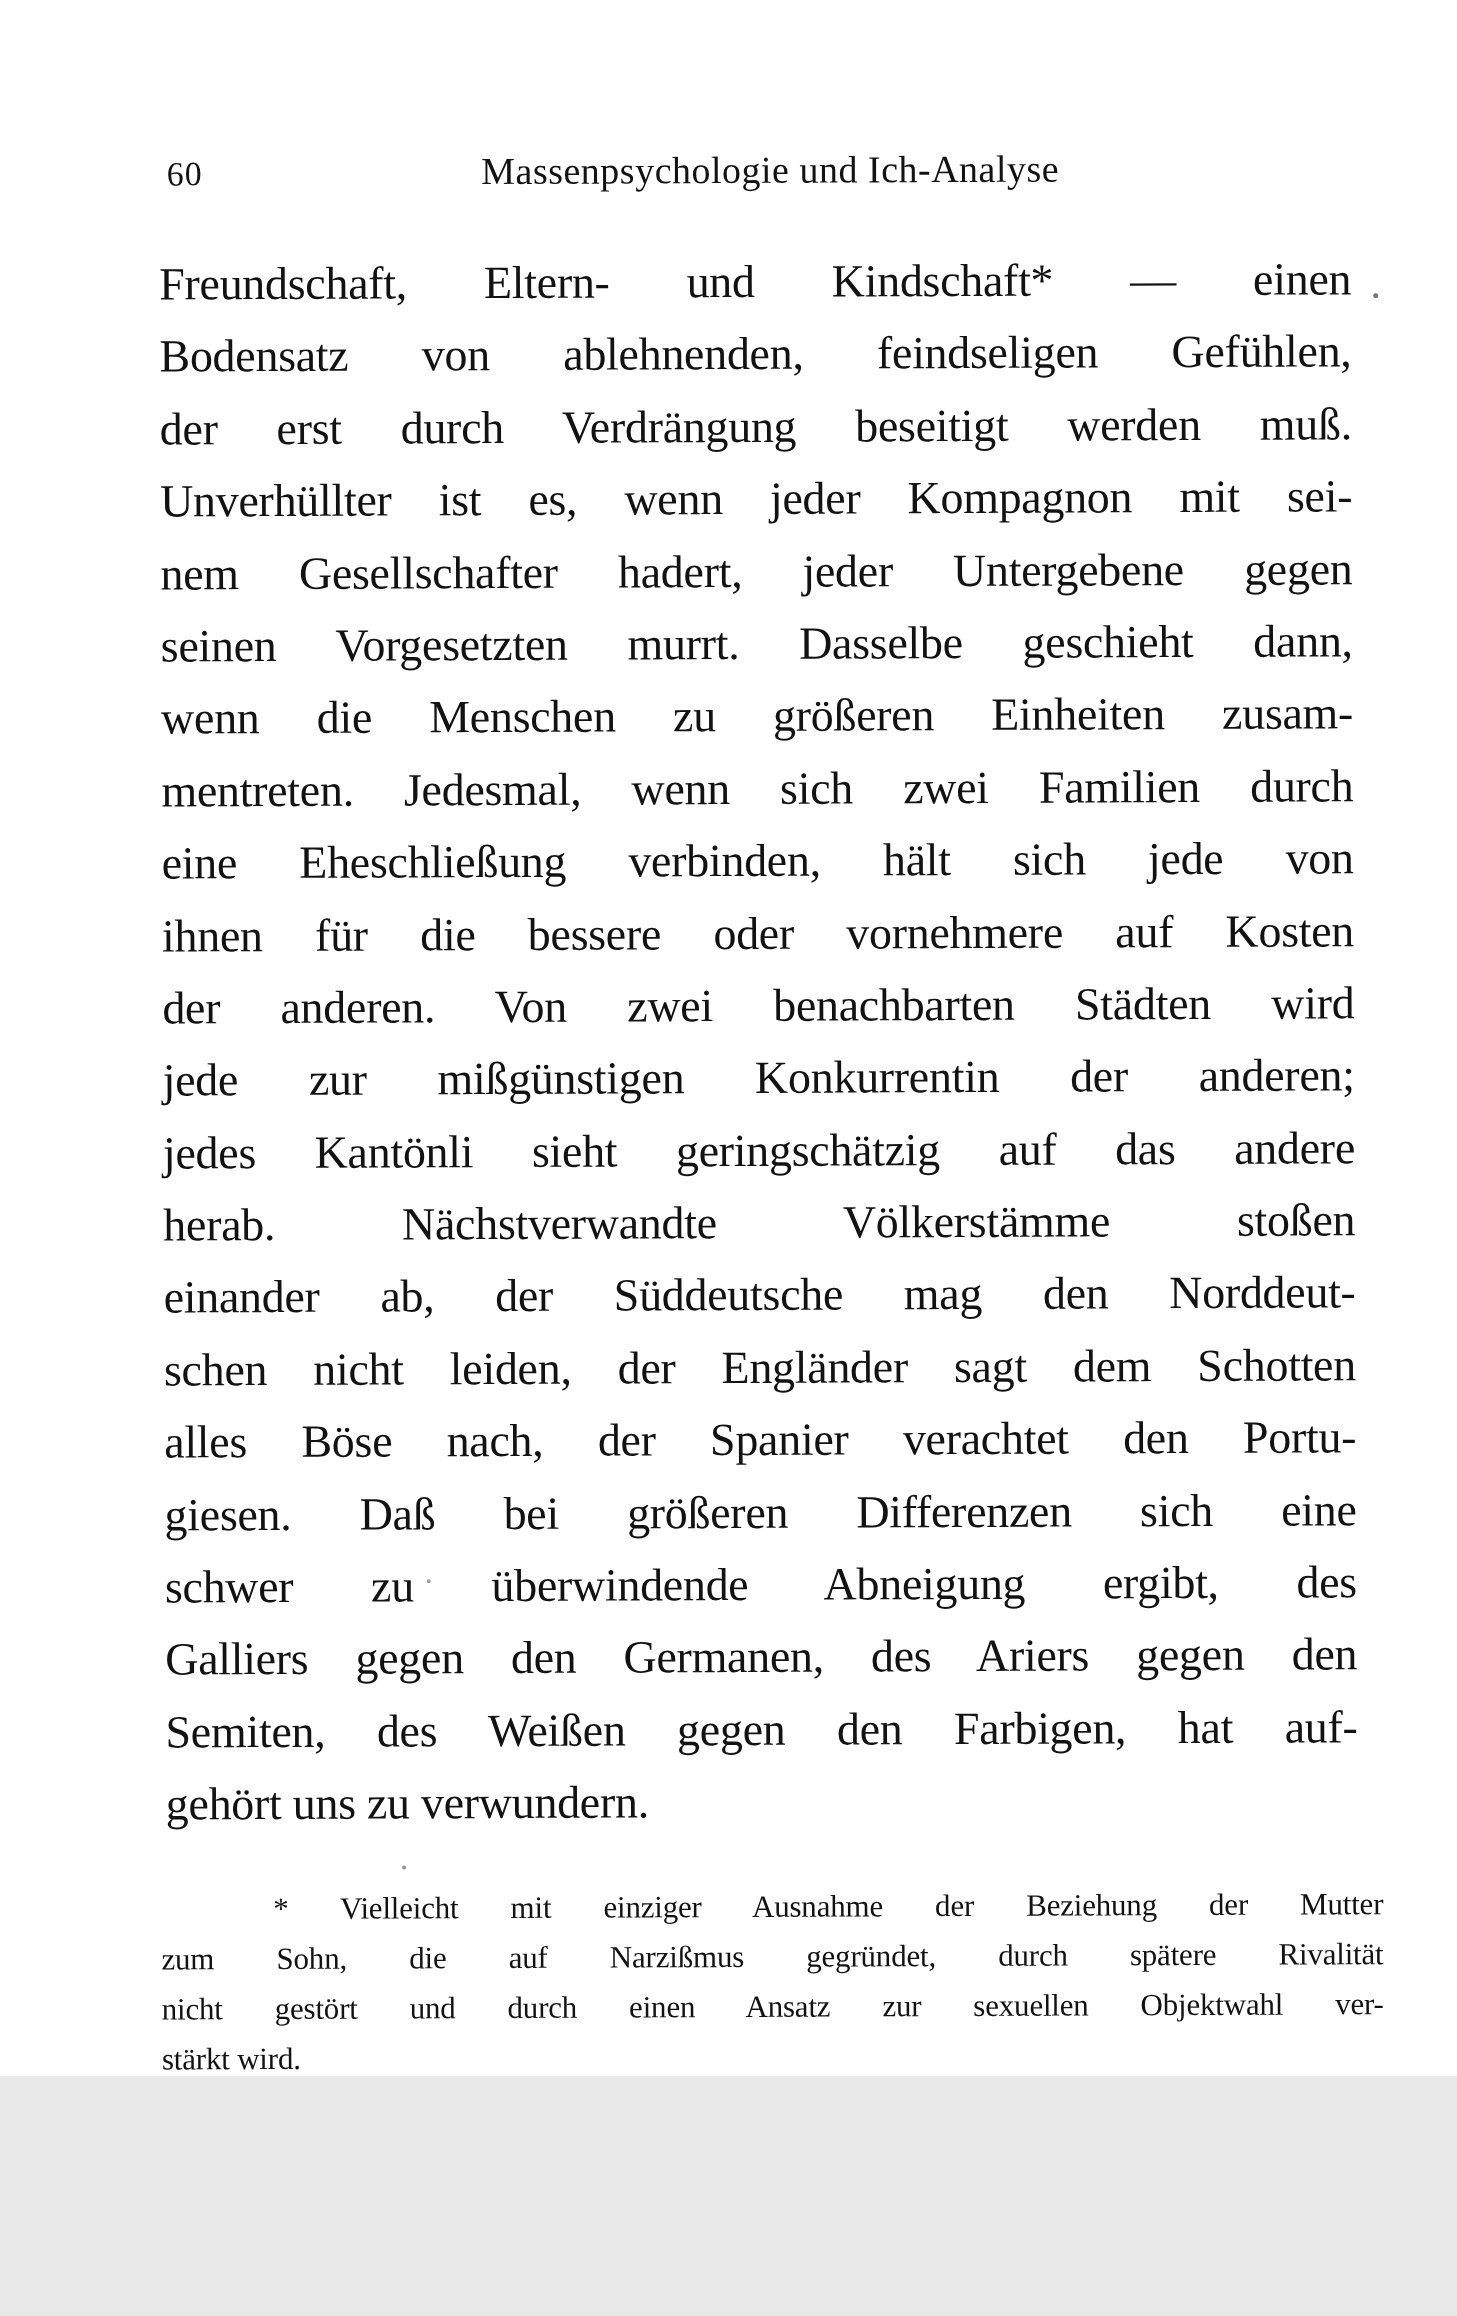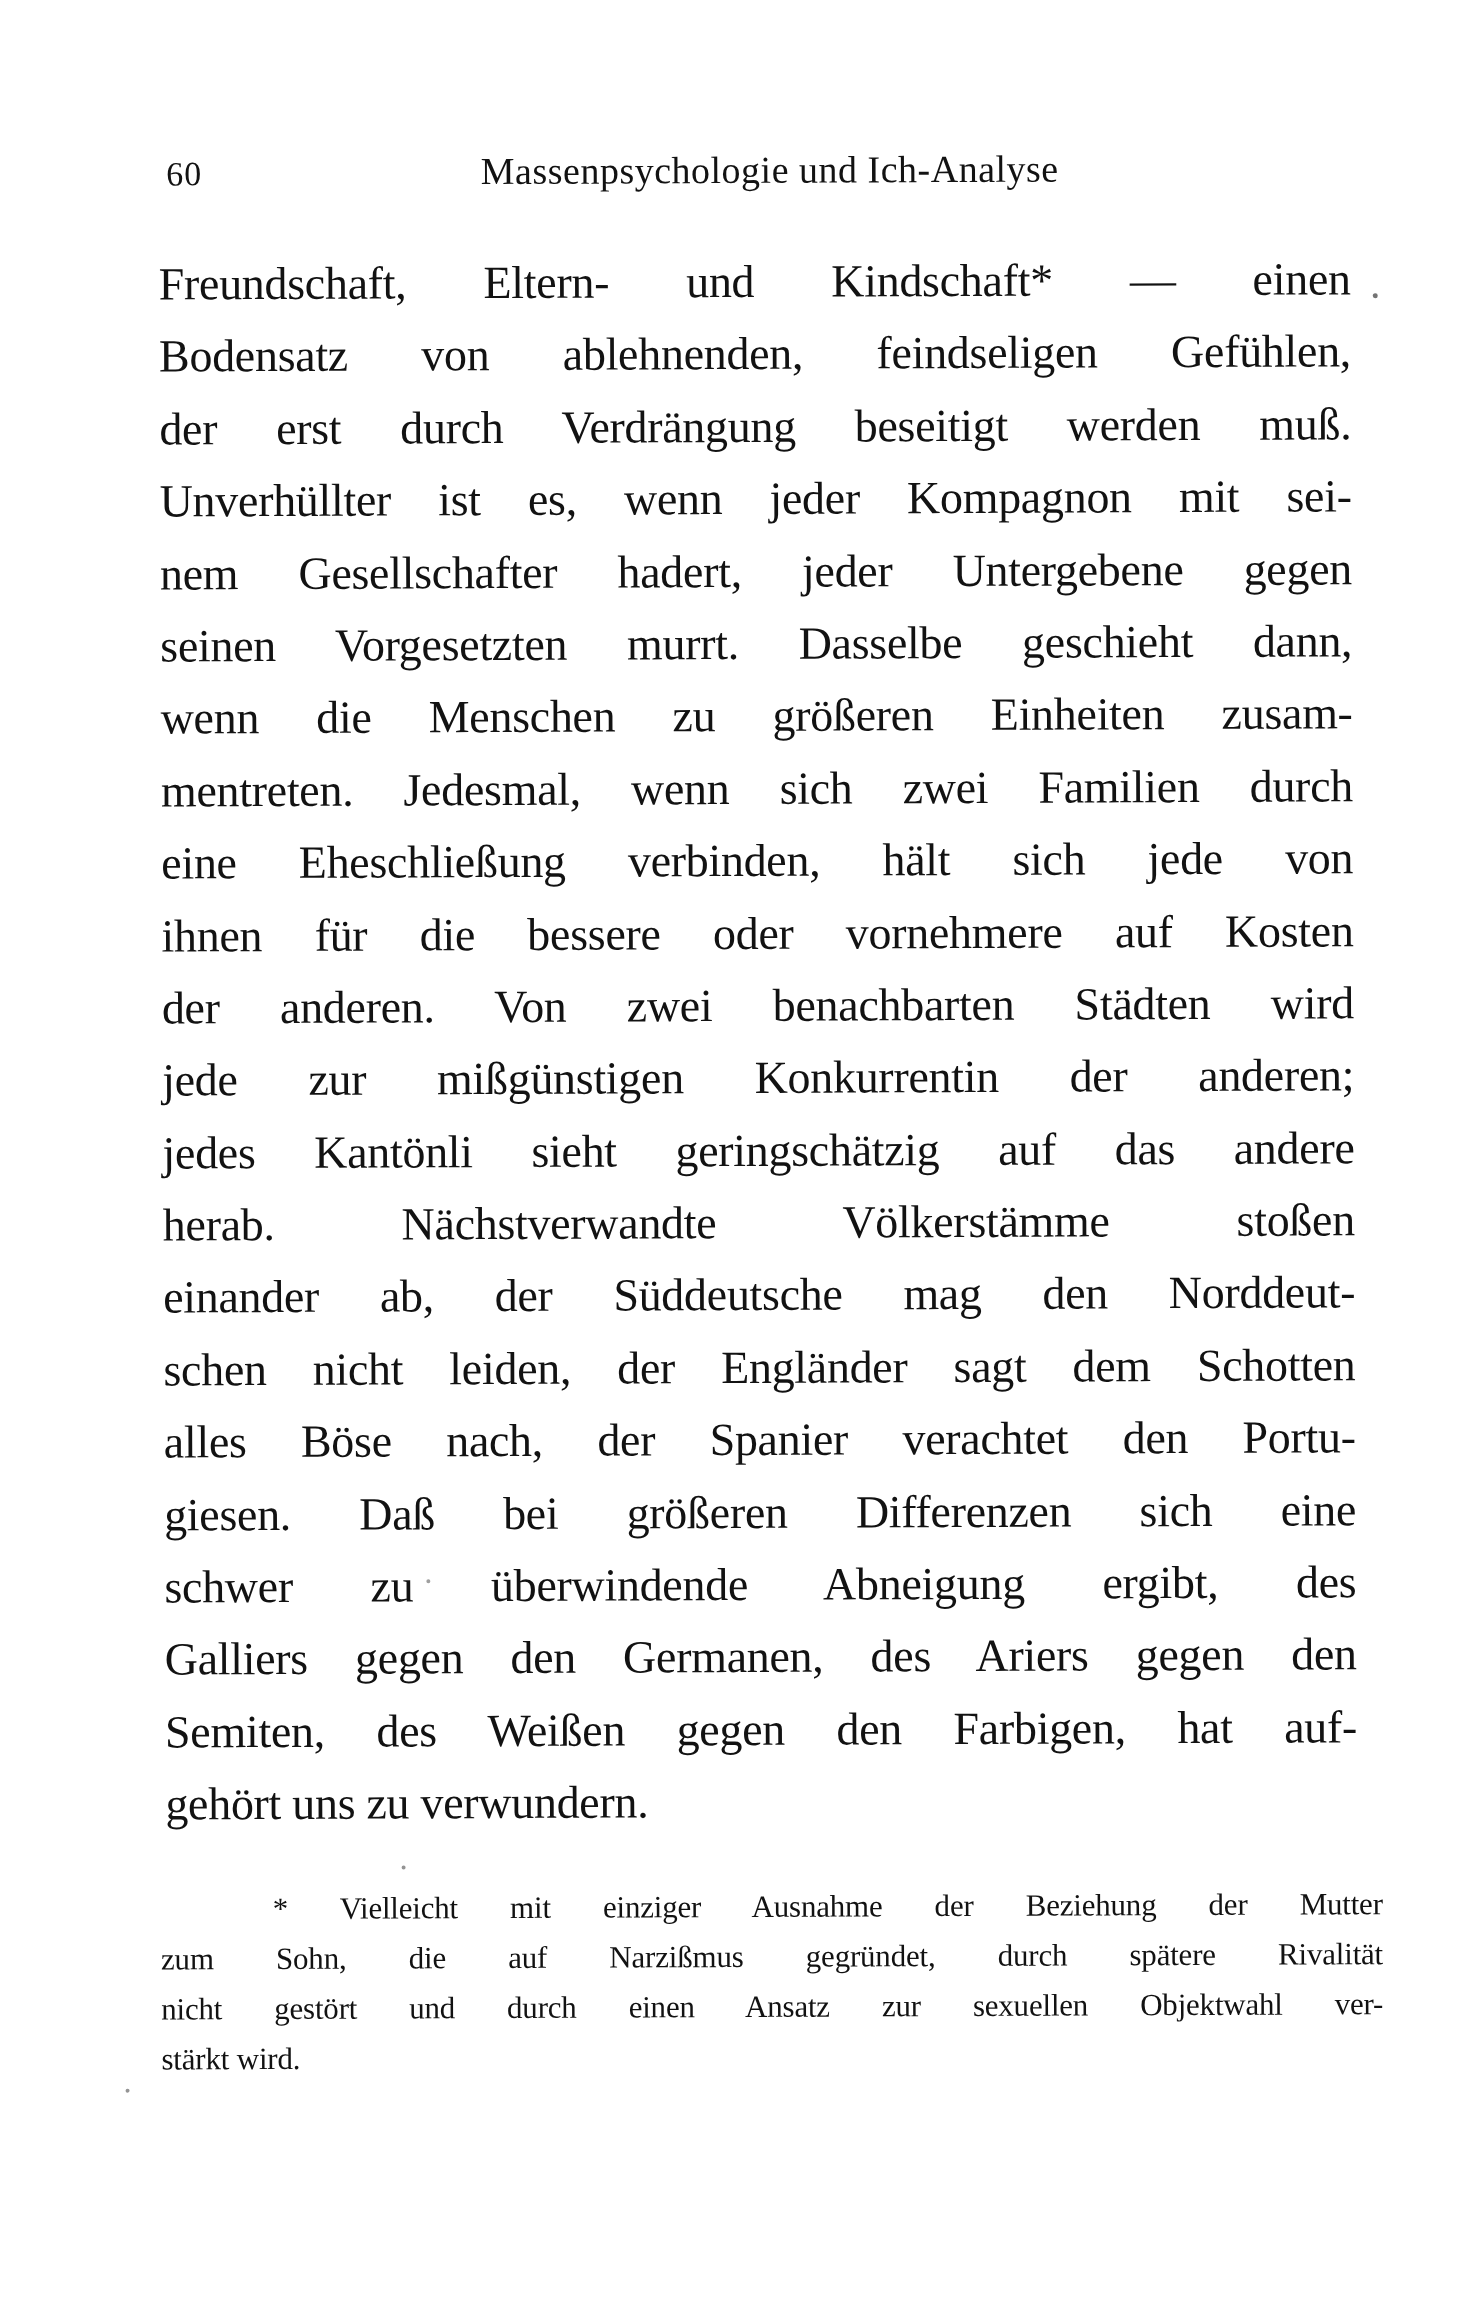--- a/index.html
+++ b/index.html
@@ -3,21 +3,21 @@
 <meta charset="utf-8">
 <style>
   html, body {
     margin: 0;
     padding: 0;
     background: #e8e8e8;
   }
   .page {
     position: relative;
     width: 1457px;
-    height: 2316px;
+    height: 2076px;
     margin: 0 auto;
     background: #ffffff;
     overflow: hidden;
     font-family: "Liberation Serif", "DejaVu Serif", serif;
     color: #121212;
   }
   
   .scan-skew {
     position: absolute;
     inset: 0;

